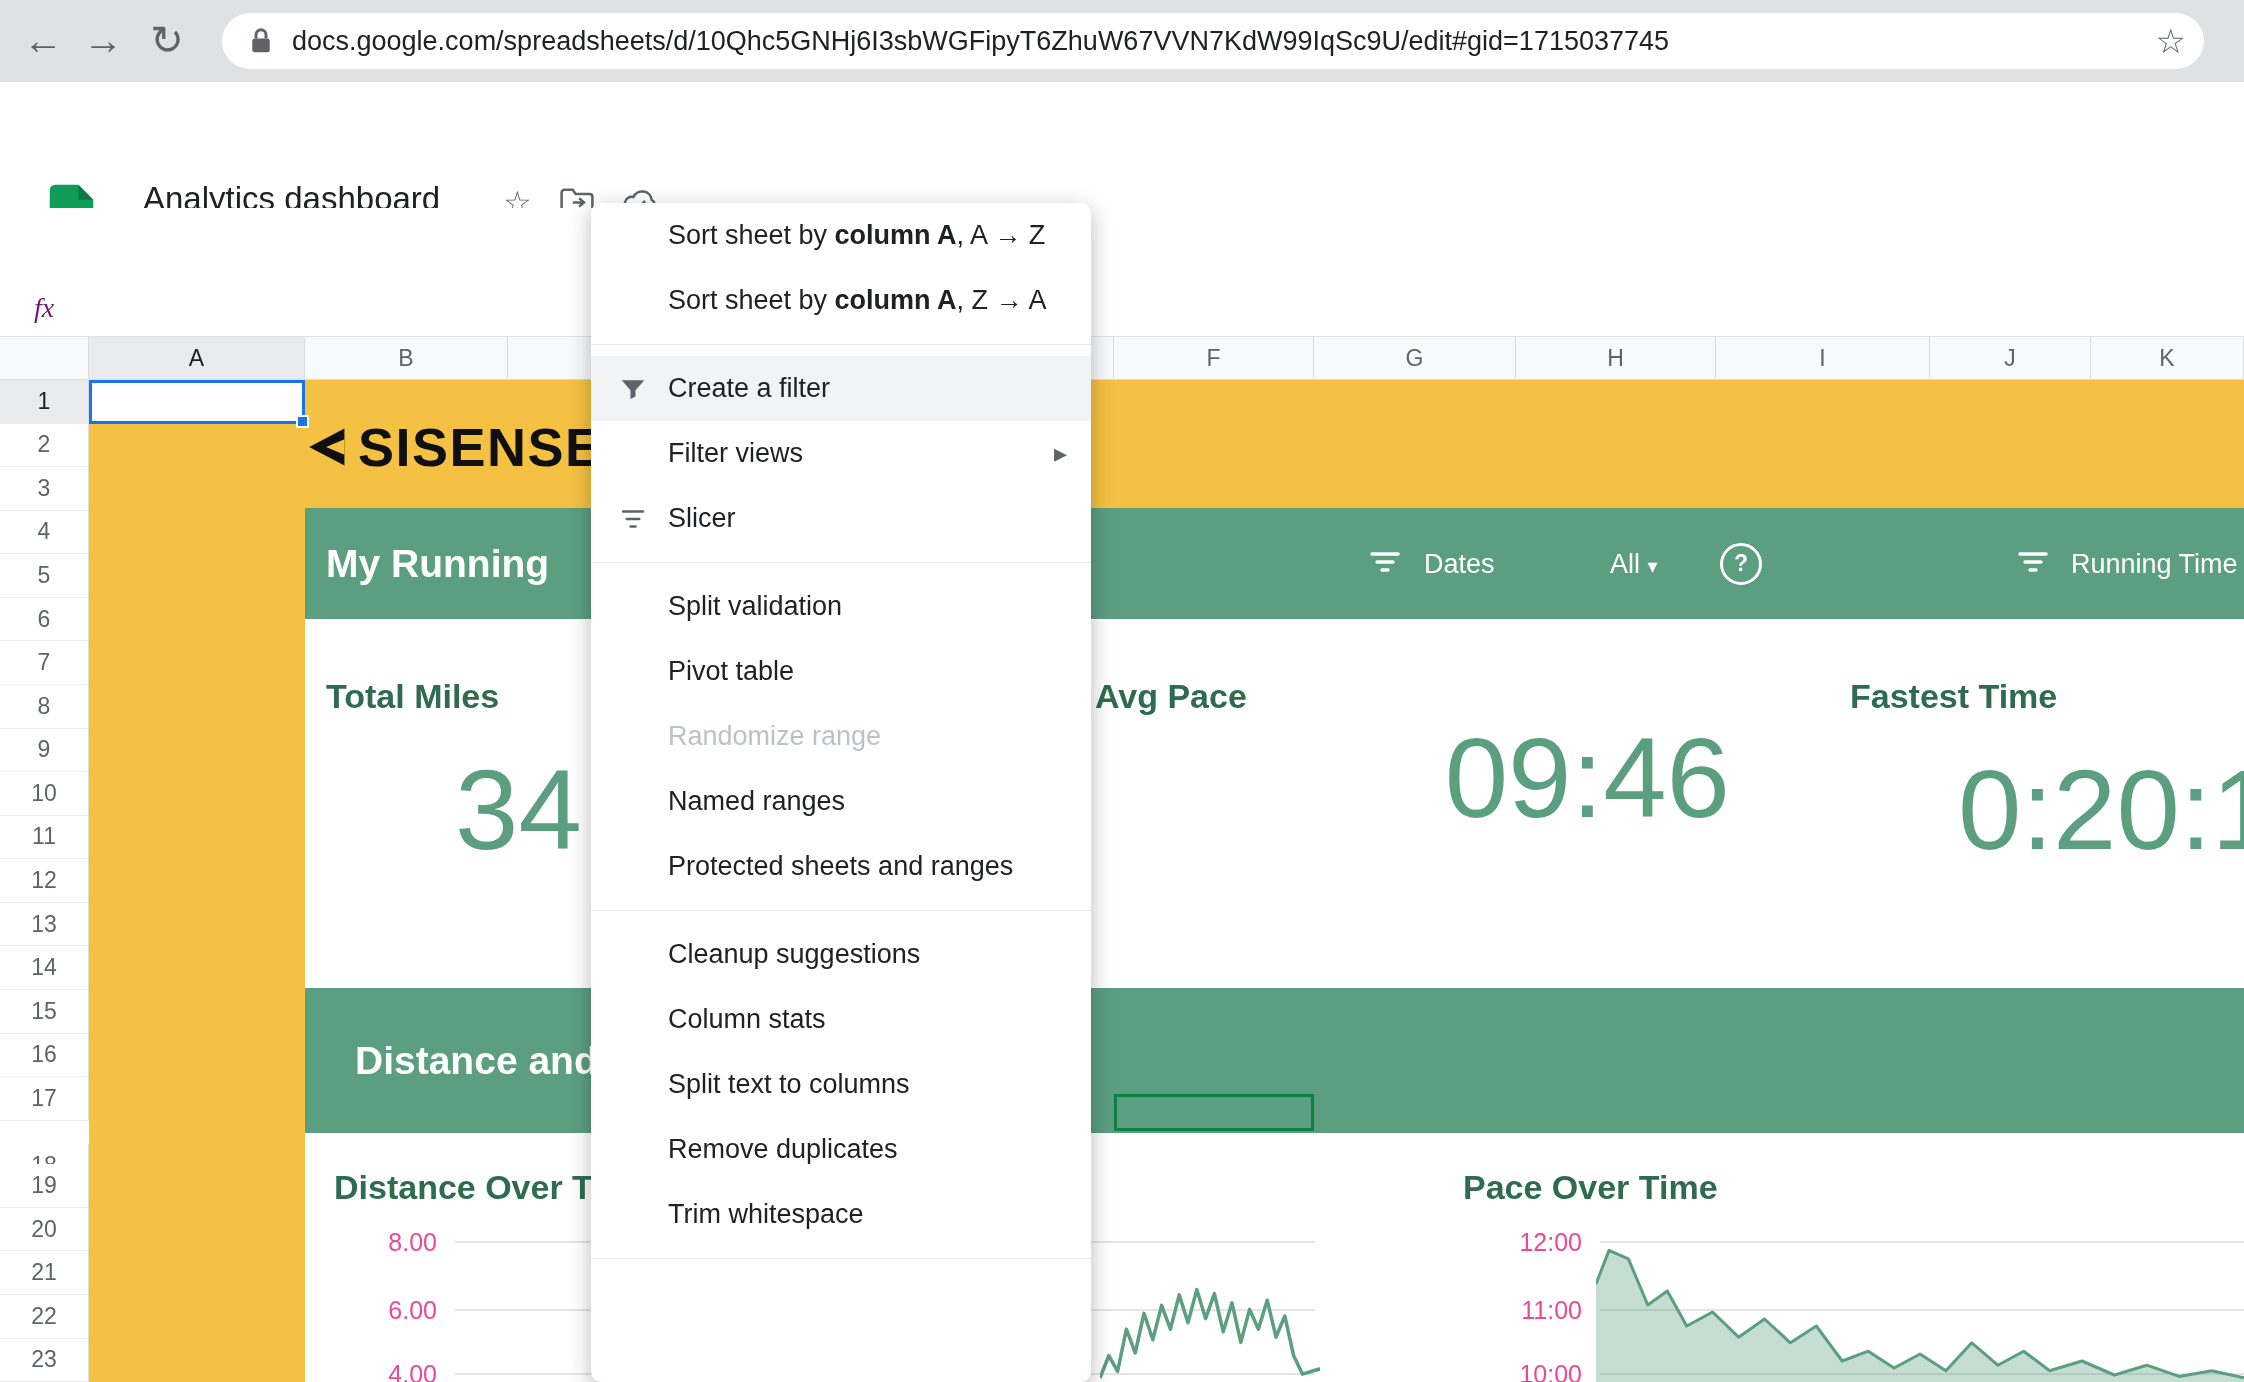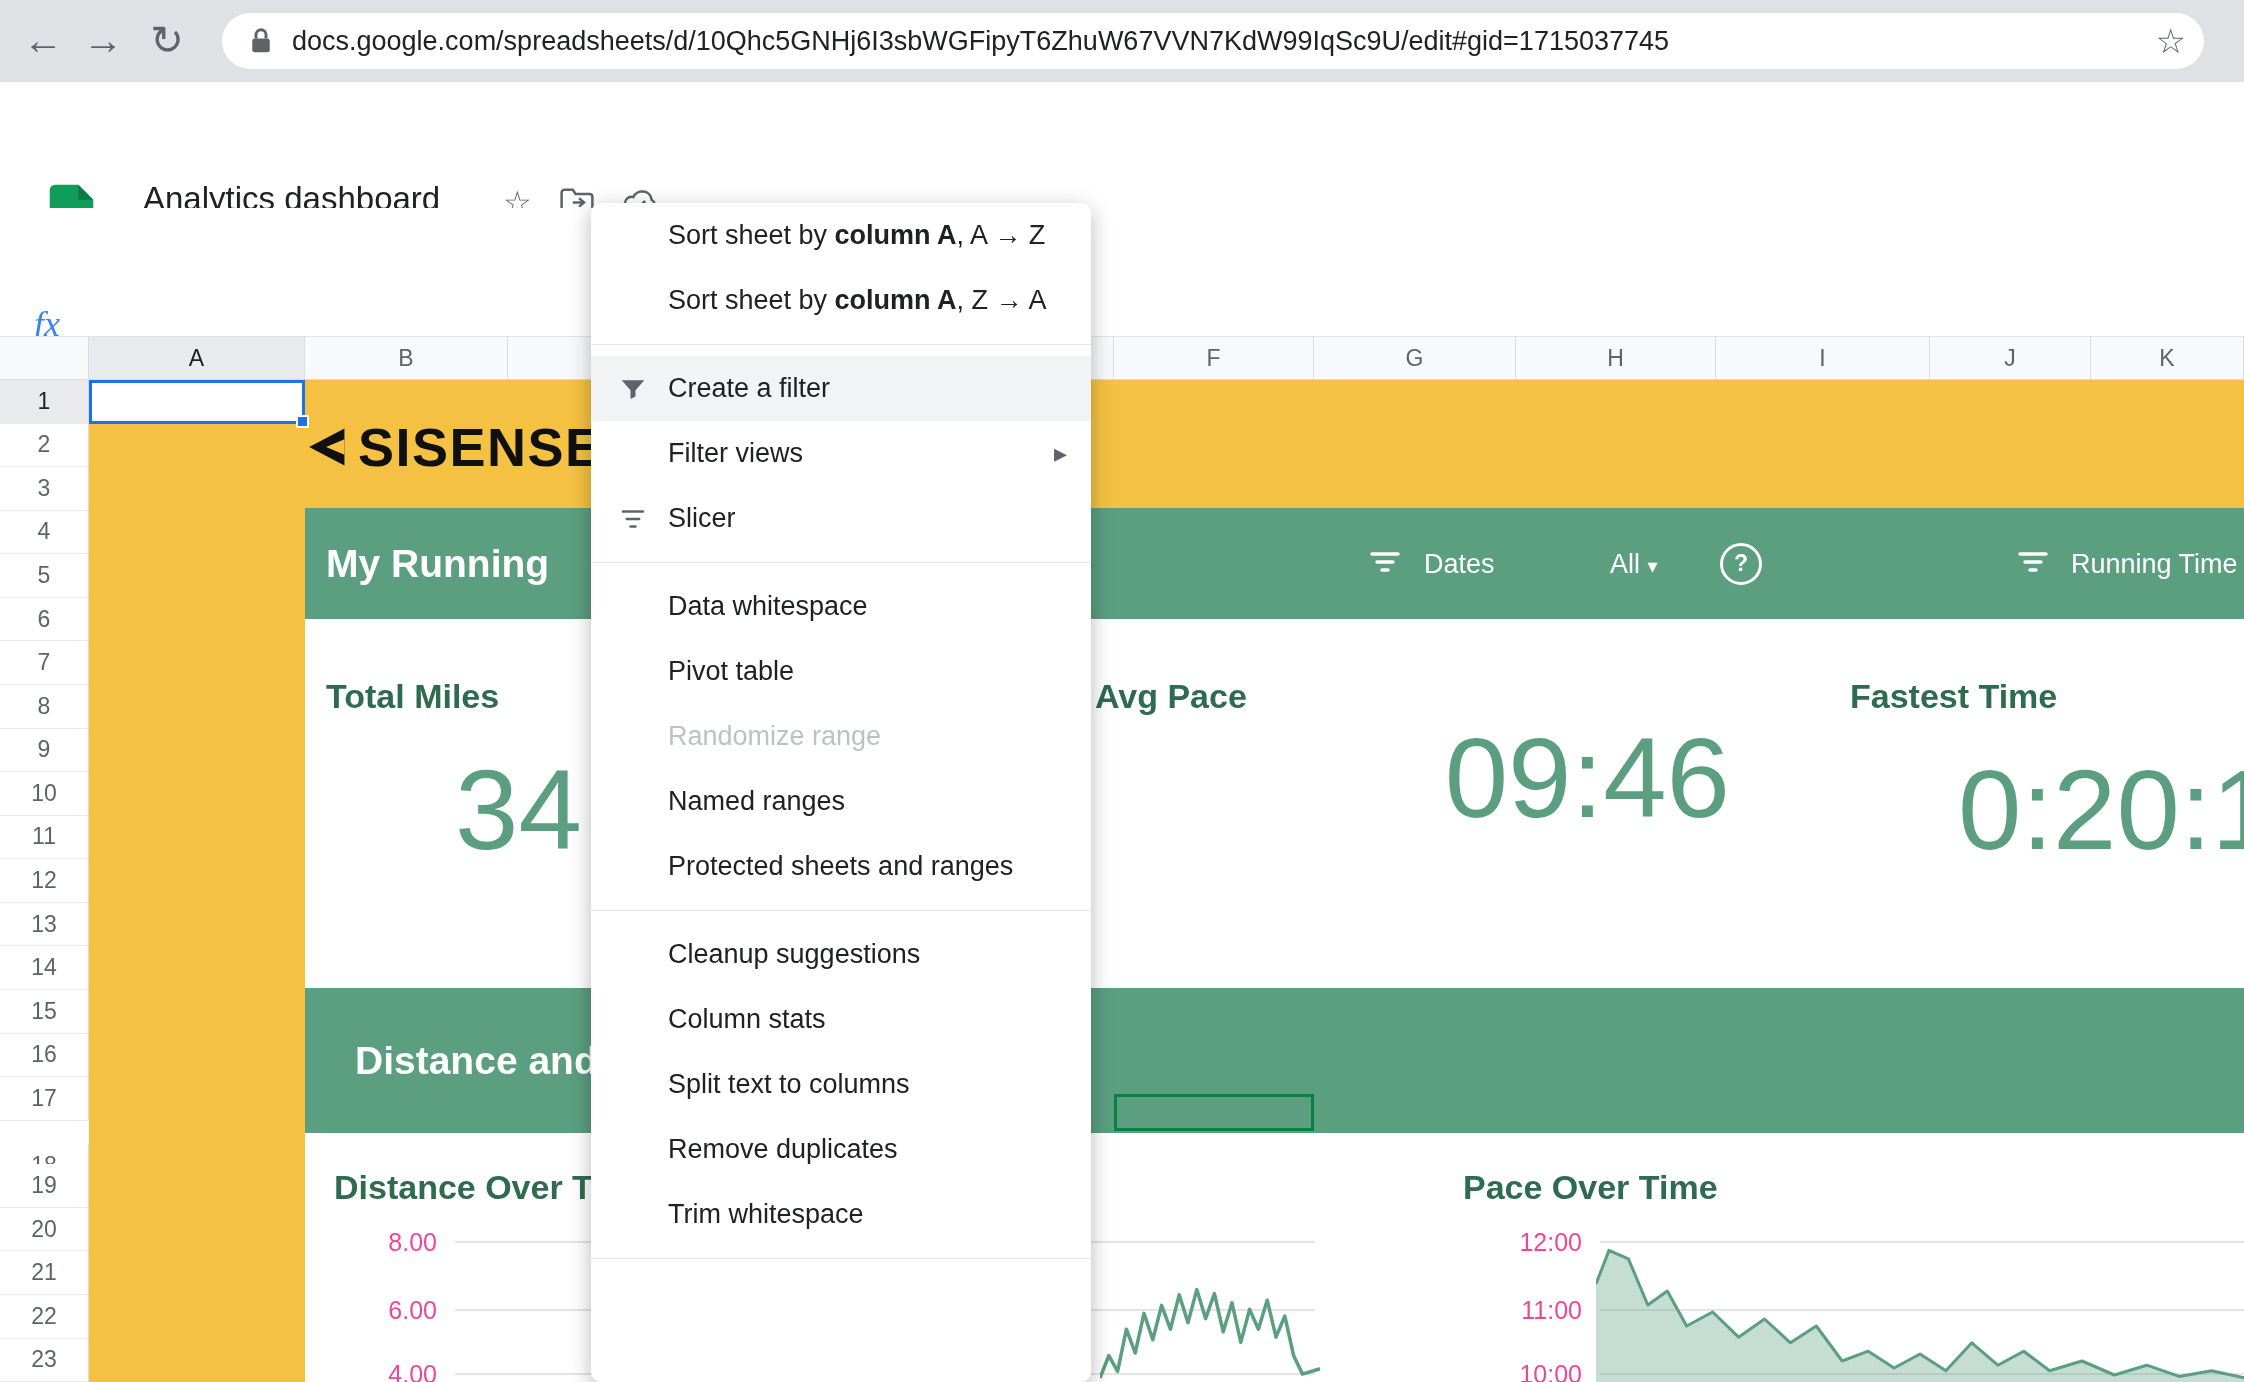--- a/index.html
+++ b/index.html
@@ -31,21 +31,21 @@
   .tb{position:absolute;top:223px;width:46px;height:46px;display:flex;align-items:center;justify-content:center;
       color:#444746;font-size:27px;}
   .tb .glyph{line-height:1;}
   .vsep{position:absolute;top:226px;width:1px;height:40px;background:#DADCE0;}
   .zoom{position:absolute;left:303px;top:223px;height:46px;display:flex;align-items:center;gap:12px;font-size:26px;color:#444746;}
   .caret{font-size:20px;color:#5F6368;line-height:1;}
   .ub{position:absolute;left:8px;bottom:4px;width:30px;height:6px;border-radius:2px;}
 
   
   .fbar{position:absolute;left:0;top:283px;width:2244px;height:53px;background:#fff;border-bottom:1px solid #E3E3E3;}
-  .fx{position:absolute;left:34px;top:20px;font-size:36px;font-style:italic;color:#3b82f6;font-family:"Liberation Serif",serif;}
+  .fx{position:absolute;left:34px;top:9px;font-size:28px;font-style:italic;color:#701a75;font-family:"Liberation Serif",serif;}
   .finput{position:absolute;left:110px;top:0;width:2134px;height:53px;}
 
   
   .corner{position:absolute;left:0;top:336px;width:89px;height:44px;background:#F8F9FA;border-right:1px solid #D9DCE0;
           border-bottom:1px solid #D9DCE0;border-top:1px solid #E3E3E3;box-sizing:border-box;}
   .colh{position:absolute;top:336px;height:44px;display:flex;align-items:center;justify-content:center;font-size:23px;
         color:#5F6368;background:#F8F9FA;border-right:1px solid #D9DCE0;border-bottom:1px solid #D9DCE0;
         border-top:1px solid #E3E3E3;box-sizing:border-box;}
   .colh.sel{background:#E8EAED;color:#202124;}
   .rowh{position:absolute;left:0;width:89px;height:43.57px;display:flex;align-items:center;justify-content:center;
@@ -417,21 +417,21 @@
       <span>Filter views</span>
       <span class="msub">▸</span>
     </div>
     <div class="mrow">
       <span class="micon"><svg width="30" height="30" viewBox="0 0 24 24" fill="none" stroke="#5F6368" stroke-width="2" stroke-linecap="round">
             <path d="M4 6h16M7 12h10M10 18h4"></path>
           </svg></span>
       <span>Slicer</span>
     </div>
     <div class="mdiv"></div>
-    <div class="mrow">Data whitespace</div>
+    <div class="mrow">Split validation</div>
     <div class="mrow">Pivot table</div>
     <div class="mrow dis">Randomize range</div>
     <div class="mrow">Named ranges</div>
     <div class="mrow">Protected sheets and ranges</div>
     <div class="mdiv"></div>
     <div class="mrow">Cleanup suggestions</div>
     <div class="mrow">Column stats</div>
     <div class="mrow">Split text to columns</div>
     <div class="mrow">Remove duplicates</div>
     <div class="mrow">Trim whitespace</div>

